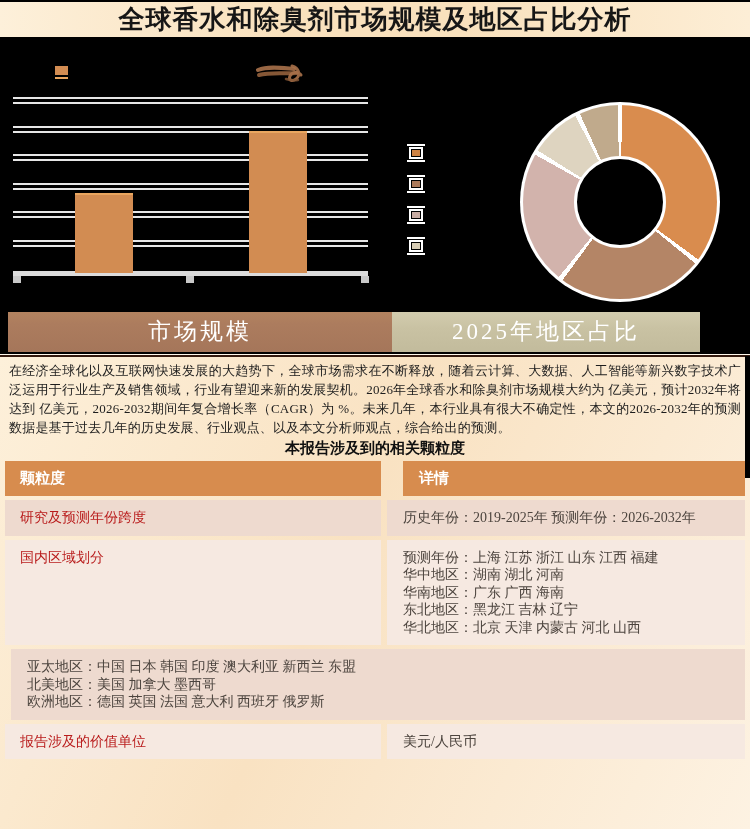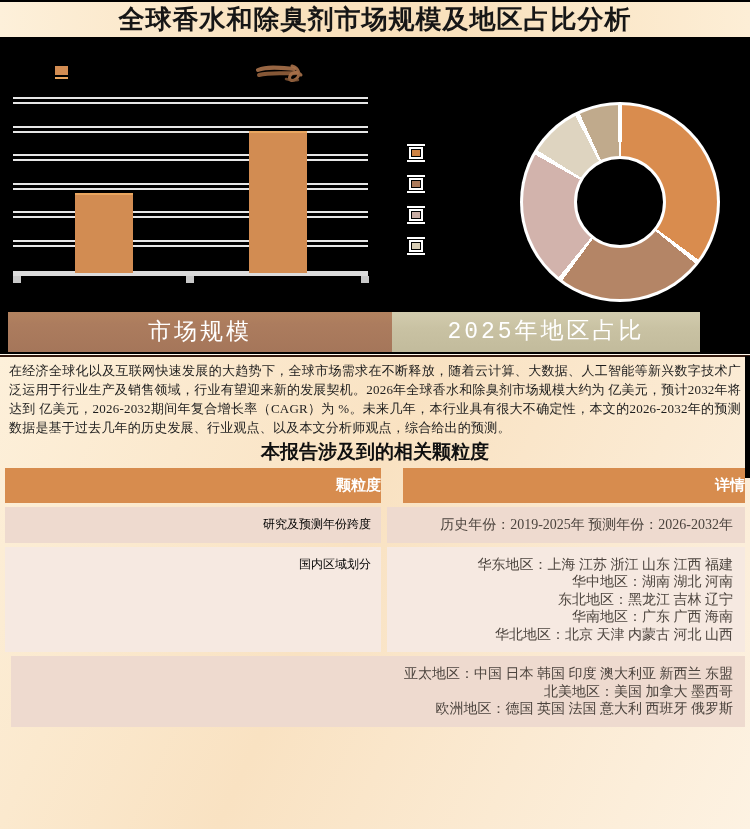--- a/index.html
+++ b/index.html
@@ -33,40 +33,40 @@
   .dl-item{position:absolute;left:407px;width:18px;}
   .dl-line{width:18px;height:2px;background:#ffffff;}
   .dl-box{width:10px;height:8px;border:2px solid #ffffff;margin:1px auto;background:#000;
     display:flex;align-items:center;justify-content:center;}
   .dl-fill{width:8px;height:6px;}
 
   
   .tabs{position:absolute;left:8px;top:312px;width:750px;height:40px;display:flex;}
   .tab{height:40px;line-height:40px;text-align:center;color:#ffffff;font-size:23px;letter-spacing:3px;}
   .tab-left{width:384px;background:linear-gradient(180deg,#b3835f 0%,#ac7c5e 30%,#a5765a 100%);}
-  .tab-right{width:308px;background:linear-gradient(180deg,#d2ccae 0%,#c9c2a3 40%,#c2bb9c 100%);font-family:Liberation Mono, monospace;}
+  .tab-right{width:308px;background:linear-gradient(180deg,#d2ccae 0%,#c9c2a3 40%,#c2bb9c 100%);}
   .tabs-divider{position:absolute;left:0;top:352px;width:750px;height:5px;
     background:linear-gradient(180deg,#000 0 2px,#fdf6ea 2px 3px,#33190e 3px 5px);}
 
   
   .content{position:absolute;left:0;top:357px;width:750px;height:472px;box-sizing:border-box;
     background:linear-gradient(115deg,#fdf0da 0%,#f9e2c2 45%,#fdf2e2 100%);}
   .paragraph{padding:4px 9px 0 9px;font-size:13px;line-height:19px;color:#1d1d1d;
     text-align:justify;letter-spacing:0.2px;}
-  .table-caption{text-align:center;font-size:19px;font-weight:bold;color:#101010;margin:2px 0 3px 0;}
+  .table-caption{text-align:center;font-size:15px;font-weight:bold;color:#101010;margin:2px 0 3px 0;}
 
-  .grain-table{margin:0 5px;text-align:right;}
+  .grain-table{margin:0 5px;}
   .t-header{display:flex;margin-bottom:4px;}
   .t-header .hc{background:#d78c4e;color:#ffffff;font-weight:bold;font-size:15px;
     padding:8px 0 8px 15px;box-sizing:border-box;}
   .hc-left{width:376px;}
   .hc-right{flex:1;margin-left:22px;padding-left:16px !important;}
   .t-row{display:flex;margin-bottom:4px;}
   .t-label{width:376px;box-sizing:border-box;padding:9px 10px 9px 15px;
-    font-size:12px;line-height:17.5px;color:#000000;}
+    font-size:14px;line-height:17.5px;color:#b91c1c;}
   .t-detail{flex:1;margin-left:6px;box-sizing:border-box;padding:9px 12px 9px 16px;
     font-size:14px;line-height:17.5px;color:#4c443e;}
   .row-dark .t-label,.row-dark .t-detail{background:#eedacf;}
   .row-light .t-label,.row-light .t-detail{background:#f6e9e1;}
 
   .right-border{position:absolute;left:745px;top:356px;width:5px;height:122px;background:#000;}
 </style>
 </head>
 <body>
 
@@ -157,32 +157,38 @@
       <div id="table-rows">
           <div class="t-row row-dark">
             <div class="t-label">研究及预测年份跨度</div>
             <div class="t-detail">
               <div>历史年份：2019-2025年 预测年份：2026-2032年</div>
             </div>
           </div>
           <div class="t-row row-light">
             <div class="t-label">国内区域划分</div>
             <div class="t-detail">
-              <div>华东地区：上海 江苏 浙江 山东 江西 福建</div>
+              <div>预测年份：上海 江苏 浙江 山东 江西 福建</div>
               <div>华中地区：湖南 湖北 河南</div>
+              <div>华南地区：广东 广西 海南</div>
               <div>东北地区：黑龙江 吉林 辽宁</div>
-              <div>华南地区：广东 广西 海南</div>
               <div>华北地区：北京 天津 内蒙古 河北 山西</div>
             </div>
           </div>
           <div class="t-row row-dark">
             <div class="t-detail">
               <div>亚太地区：中国 日本 韩国 印度 澳大利亚 新西兰 东盟</div>
               <div>北美地区：美国 加拿大 墨西哥</div>
               <div>欧洲地区：德国 英国 法国 意大利 西班牙 俄罗斯</div>
             </div>
           </div>
+          <div class="t-row row-light">
+            <div class="t-label">报告涉及的价值单位</div>
+            <div class="t-detail">
+              <div>美元/人民币</div>
+            </div>
+          </div>
         </div>
     </div>
   </div>
 
   <div class="right-border"></div>
 </div>
 
 </body></html>

